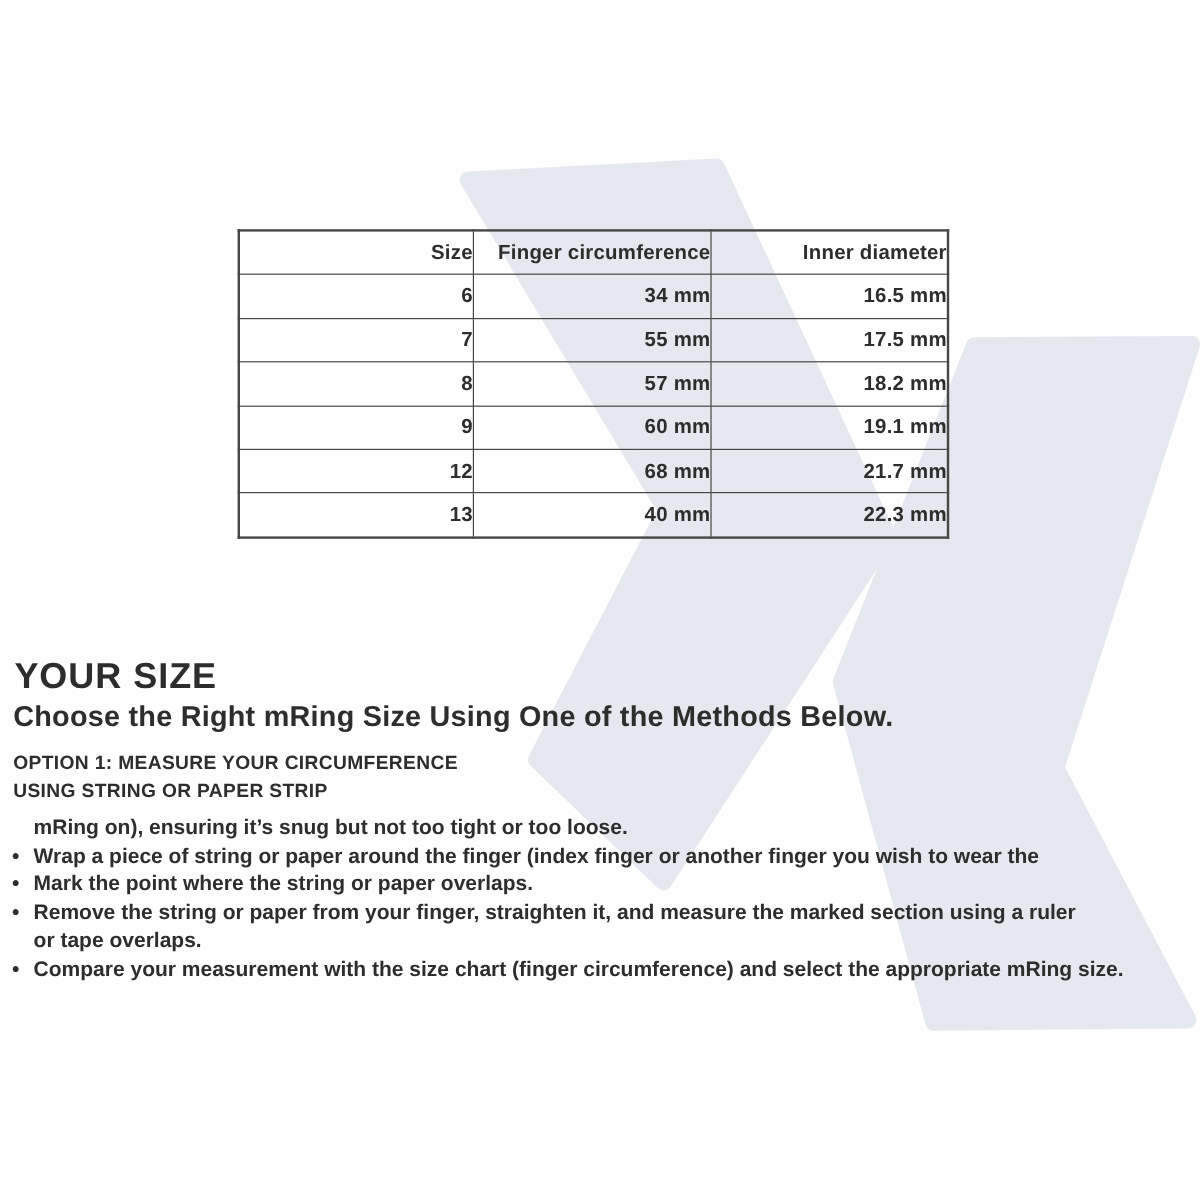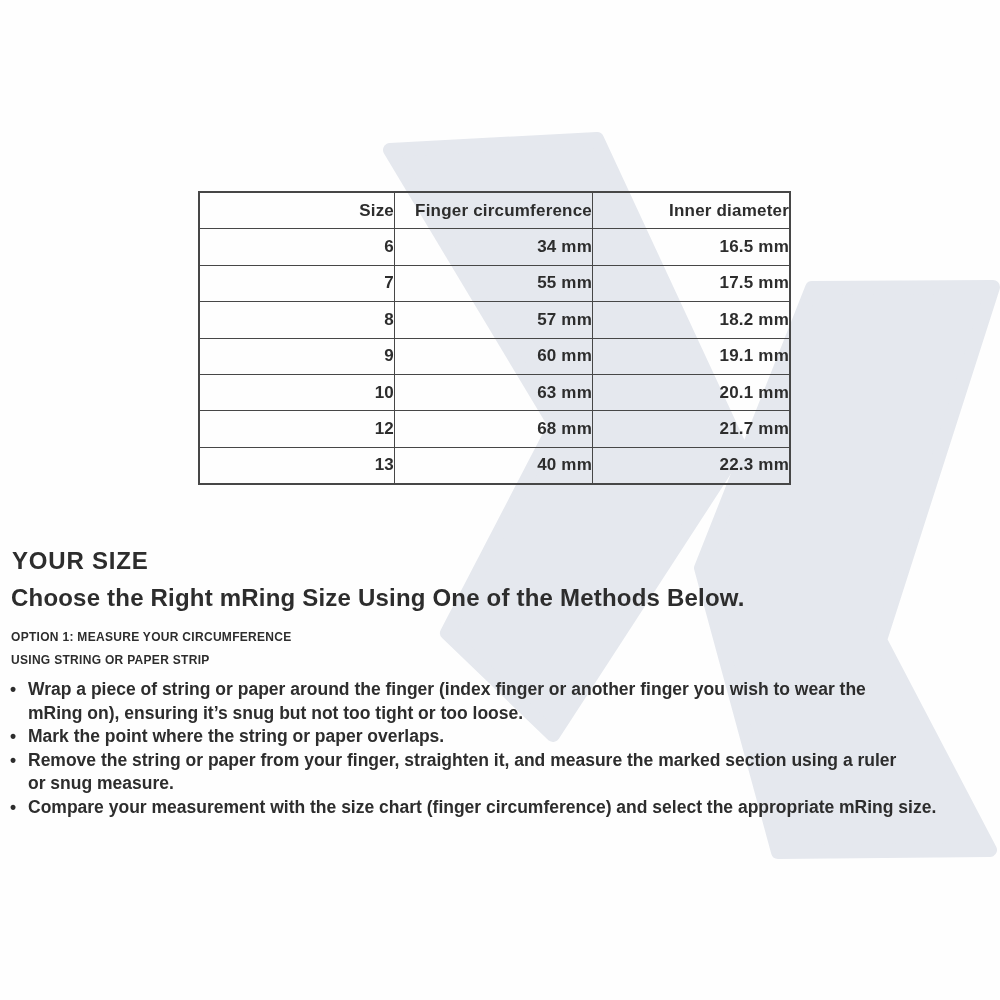--- a/index.html
+++ b/index.html
@@ -32,31 +32,31 @@
     padding:0;height:35.4px;
     color:var(--text);
   }
   .size-table{border:2px solid var(--border);}
   .col-size{width:194px;}
   .col-circ{width:197px;margin-top:36px;}
   .col-diam{width:196px;margin-left:37px;}
   
   .page-title{
     position:absolute;left:12px;top:547px;margin:0;
-    font-size:24px;font-weight:600;letter-spacing:.8px;
+    font-size:30px;font-weight:600;letter-spacing:.8px;
     white-space:nowrap;
   }
   .subtitle{
     position:absolute;left:11px;top:584px;margin:0;
     font-size:24px;font-weight:600;letter-spacing:.2px;
     white-space:nowrap;
   }
   .option-heading{
     position:absolute;left:11px;top:626px;margin:0;
-    font-size:12px;font-weight:700;letter-spacing:.3px;
+    font-size:16px;font-weight:700;letter-spacing:.3px;
     line-height:22.5px;white-space:nowrap;
   }
   .instructions{
     position:absolute;left:10px;top:678px;
     width:988px;
     font-size:17.5px;font-weight:600;letter-spacing:0px;
     line-height:23.6px;
   }
   .b-line{white-space:nowrap;padding-left:18px;}
   .b-line .bullet{display:inline-block;width:18px;margin-left:-18px;}
@@ -94,25 +94,20 @@
           <td>8</td>
           <td>57 mm</td>
           <td>18.2 mm</td>
         </tr>
         <tr>
           <td>9</td>
           <td>60 mm</td>
           <td>19.1 mm</td>
         </tr>
         <tr>
-          <td>10</td>
-          <td>63 mm</td>
-          <td>20.1 mm</td>
-        </tr>
-        <tr>
           <td>12</td>
           <td>68 mm</td>
           <td>21.7 mm</td>
         </tr>
         <tr>
           <td>13</td>
           <td>40 mm</td>
           <td>22.3 mm</td>
         </tr>
       </tbody>
@@ -120,21 +115,21 @@
 
   <h1 class="page-title">YOUR SIZE</h1>
   <p class="subtitle">Choose the Right mRing Size Using One of the Methods Below.</p>
 
   <h2 class="option-heading">
     <span>OPTION 1: MEASURE YOUR CIRCUMFERENCE</span><br>
     <span>USING STRING OR PAPER STRIP</span>
   </h2>
 
   <div class="instructions" id="instructions">
+      <div class="b-line">mRing on), ensuring it’s snug but not too tight or too loose.</div>
       <div class="b-line"><span class="bullet">•</span>Wrap a piece of string or paper around the finger (index finger or another finger you wish to wear the</div>
-      <div class="b-line">mRing on), ensuring it’s snug but not too tight or too loose.</div>
       <div class="b-line"><span class="bullet">•</span>Mark the point where the string or paper overlaps.</div>
       <div class="b-line"><span class="bullet">•</span>Remove the string or paper from your finger, straighten it, and measure the marked section using a ruler</div>
-      <div class="b-line">or snug measure.</div>
+      <div class="b-line">or tape overlaps.</div>
       <div class="b-line"><span class="bullet">•</span>Compare your measurement with the size chart (finger circumference) and select the appropriate mRing size.</div>
     </div>
 
 </div>
 
 </body></html>

